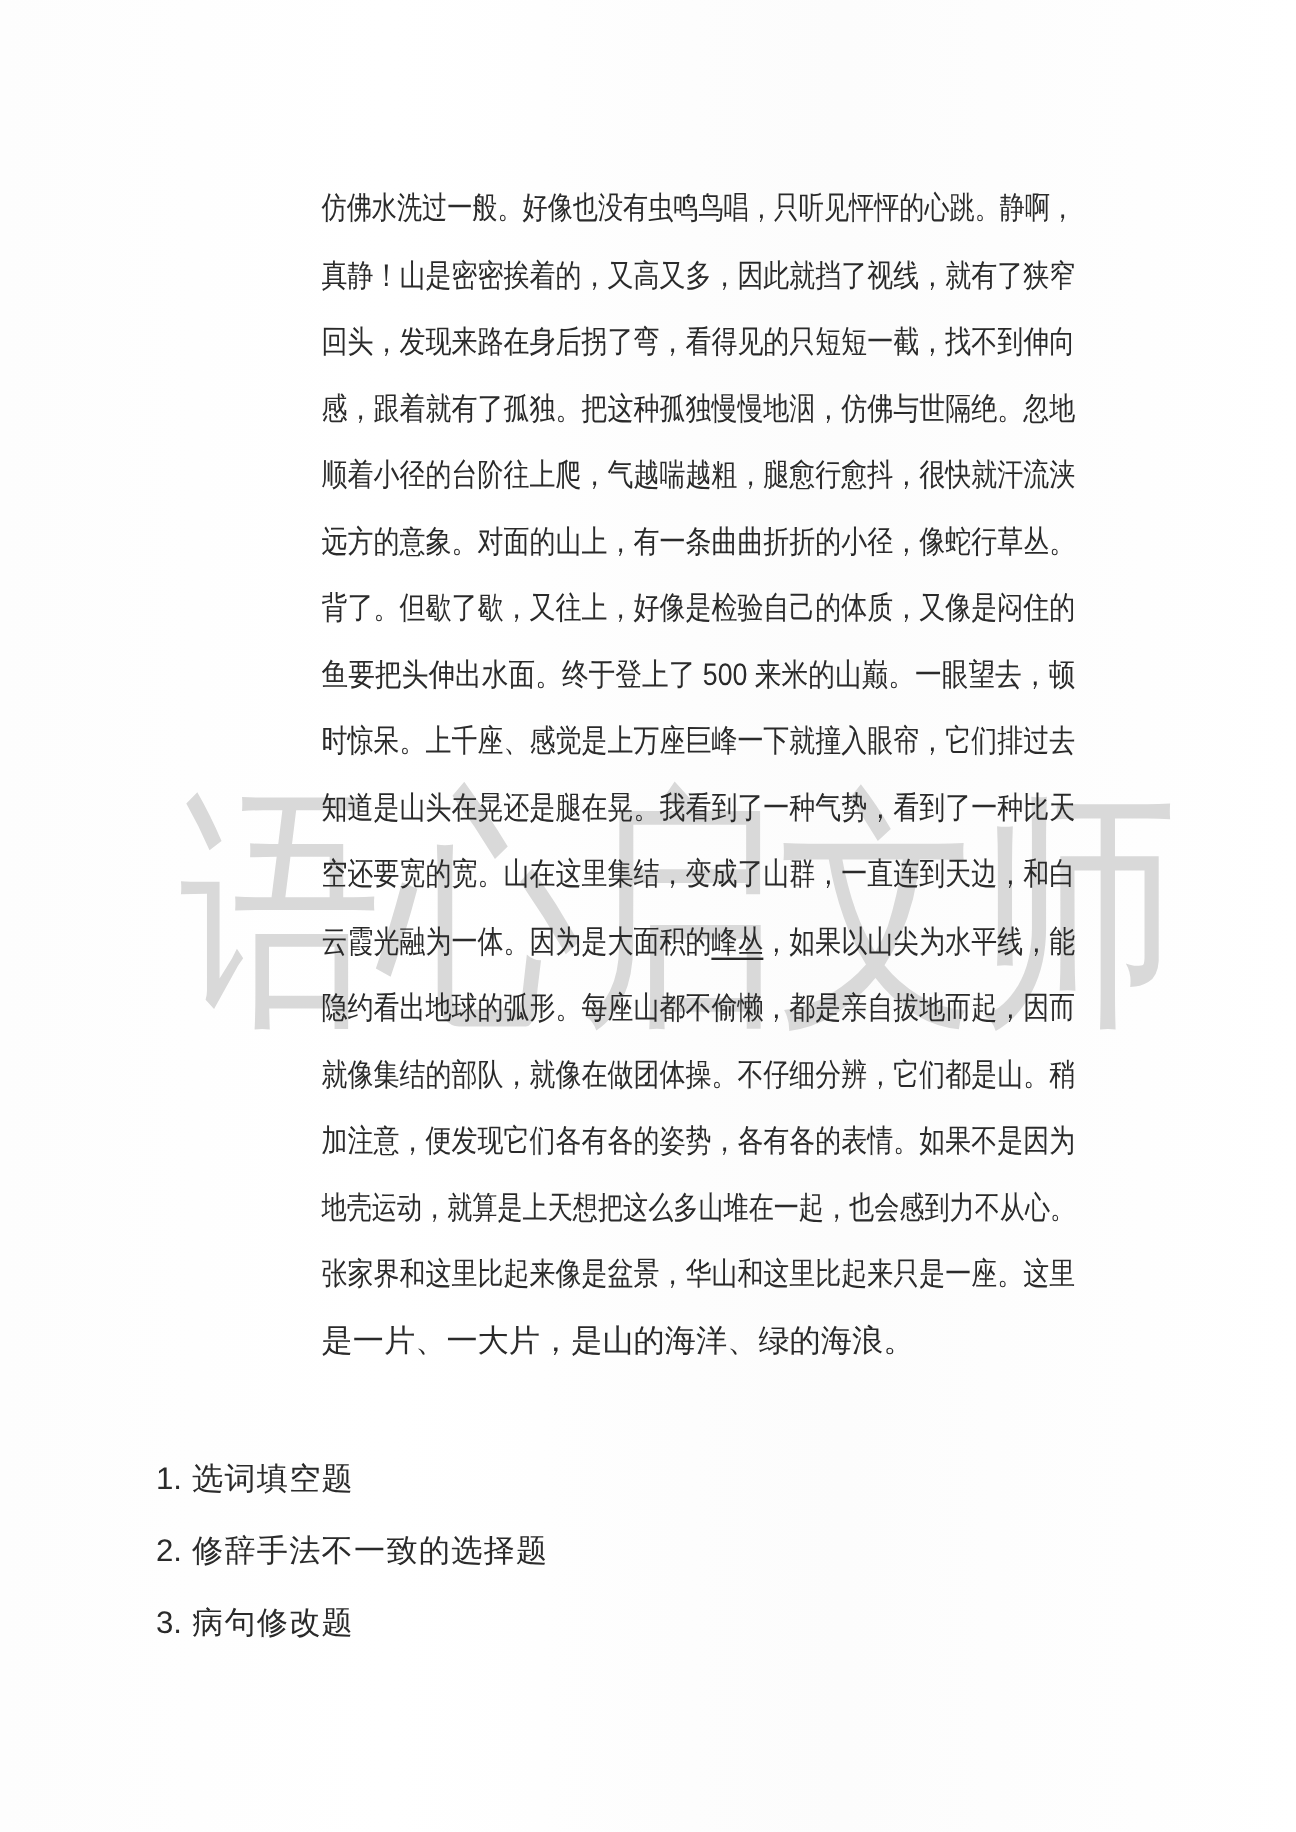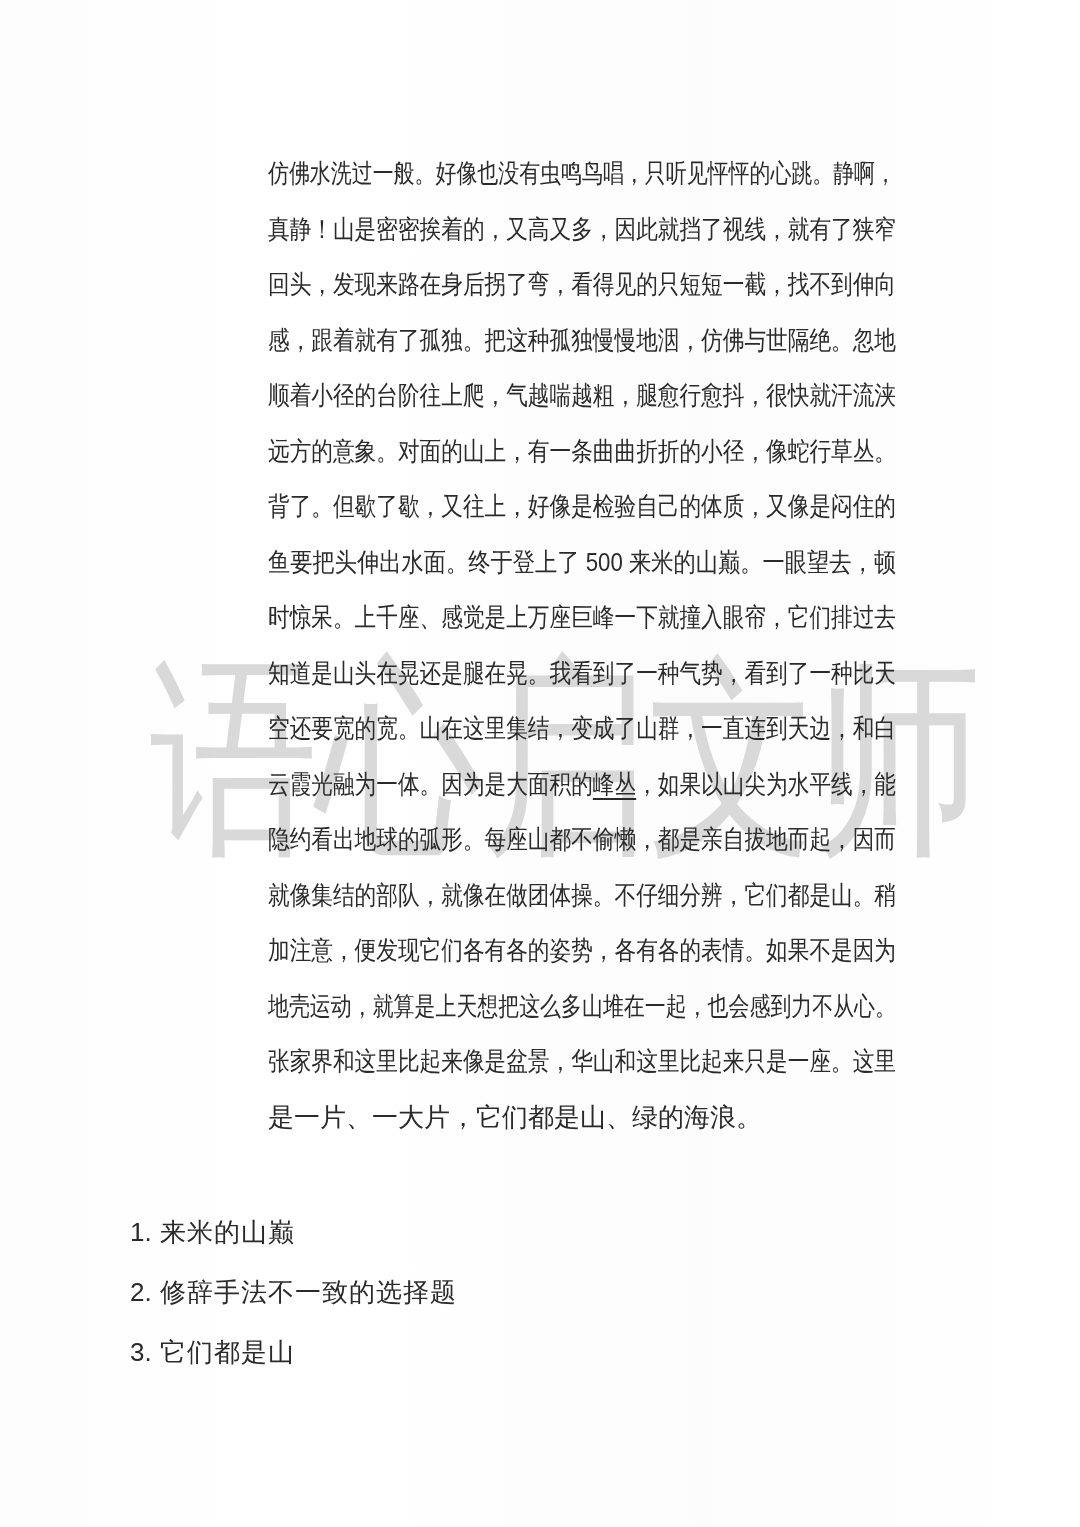--- a/index.html
+++ b/index.html
@@ -89,30 +89,30 @@
       <div class="line"><span class="line-text" style="transform: scaleX(0.8558);">鱼要把头伸出水面。终于登上了 500 来米的山巅。一眼望去，顿</span></div>
       <div class="line"><span class="line-text" style="transform: scaleX(0.8329);">时惊呆。上千座、感觉是上万座巨峰一下就撞入眼帘，它们排过去</span></div>
       <div class="line"><span class="line-text" style="transform: scaleX(0.8329);">知道是山头在晃还是腿在晃。我看到了一种气势，看到了一种比天</span></div>
       <div class="line"><span class="line-text" style="transform: scaleX(0.8329);">空还要宽的宽。山在这里集结，变成了山群，一直连到天边，和白</span></div>
       <div class="line"><span class="line-text" style="transform: scaleX(0.8329);">云霞光融为一体。因为是大面积的<u>峰丛</u>，如果以山尖为水平线，能</span></div>
       <div class="line"><span class="line-text" style="transform: scaleX(0.8329);">隐约看出地球的弧形。每座山都不偷懒，都是亲自拔地而起，因而</span></div>
       <div class="line"><span class="line-text" style="transform: scaleX(0.8329);">就像集结的部队，就像在做团体操。不仔细分辨，它们都是山。稍</span></div>
       <div class="line"><span class="line-text" style="transform: scaleX(0.8329);">加注意，便发现它们各有各的姿势，各有各的表情。如果不是因为</span></div>
       <div class="line"><span class="line-text" style="transform: scaleX(0.8051);">地壳运动，就算是上天想把这么多山堆在一起，也会感到力不从心。</span></div>
       <div class="line"><span class="line-text" style="transform: scaleX(0.8329);">张家界和这里比起来像是盆景，华山和这里比起来只是一座。这里</span></div>
-      <div class="line last"><span class="line-text">是一片、一大片，它们都是山、绿的海浪。</span></div>
+      <div class="line last"><span class="line-text">是一片、一大片，是山的海洋、绿的海浪。</span></div>
     </div>
 
   <div class="questions" id="questions">
       <div class="q-item">
         <span class="q-num">1.</span>
-        <span class="q-label">来米的山巅</span>
+        <span class="q-label">选词填空题</span>
       </div>
       <div class="q-item">
         <span class="q-num">2.</span>
         <span class="q-label">修辞手法不一致的选择题</span>
       </div>
       <div class="q-item">
         <span class="q-num">3.</span>
-        <span class="q-label">它们都是山</span>
+        <span class="q-label">病句修改题</span>
       </div>
     </div>
 </div>
 
 </body></html>

